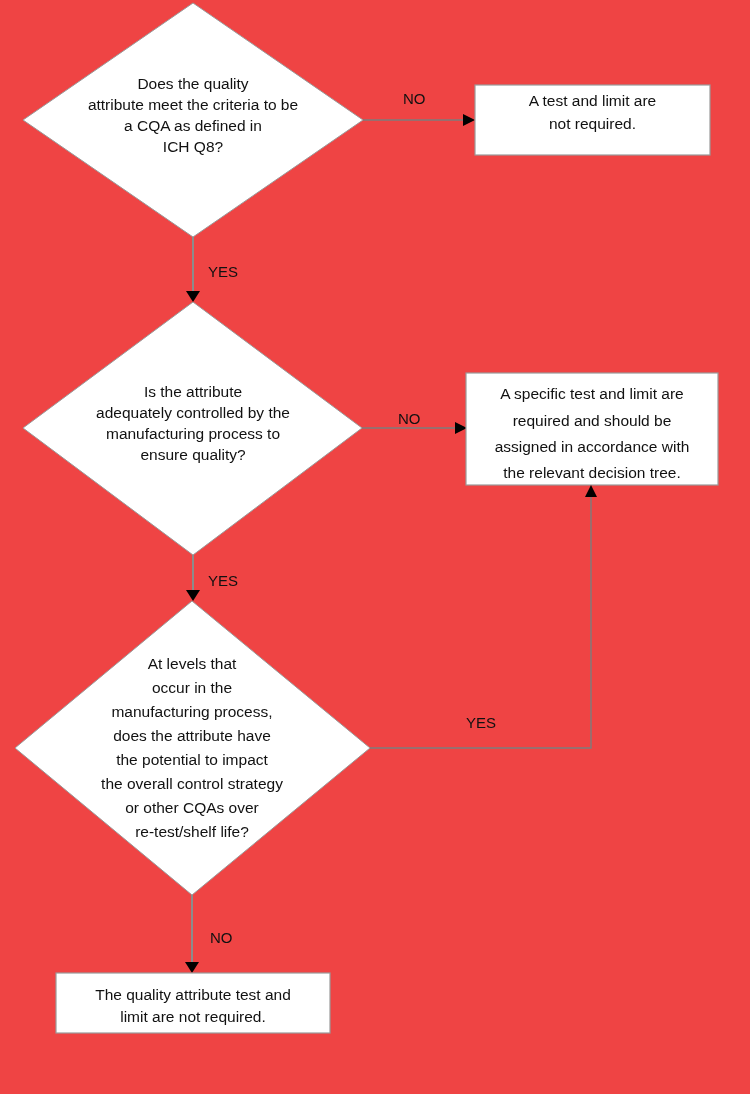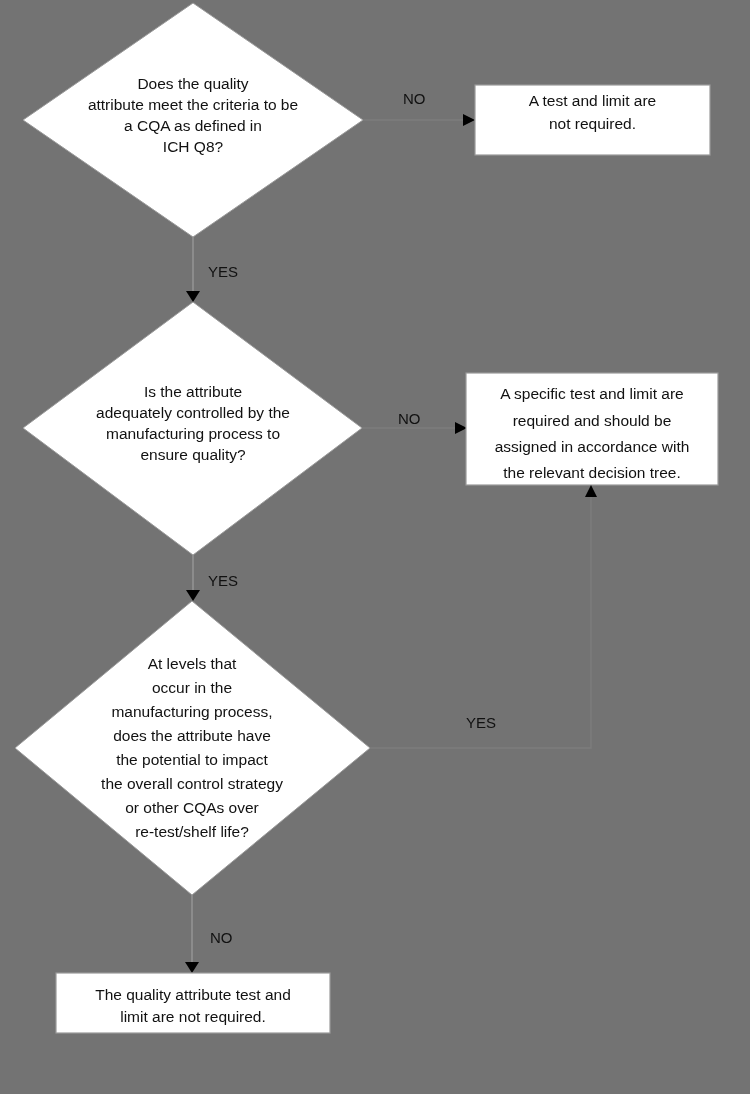--- a/index.html
+++ b/index.html
@@ -10,21 +10,21 @@
   body {
     width: 750px;
     height: 1094px;
     font-family: "Liberation Sans", sans-serif;
     overflow: hidden;
   }
   #flowchart-root {
     position: relative;
     width: 750px;
     height: 1094px;
-    background: #737373;
+    background: #ef4444;
   }
   svg.chart-canvas {
     position: absolute;
     top: 0;
     left: 0;
     width: 750px;
     height: 1094px;
     display: block;
   }
   .node-shape {

